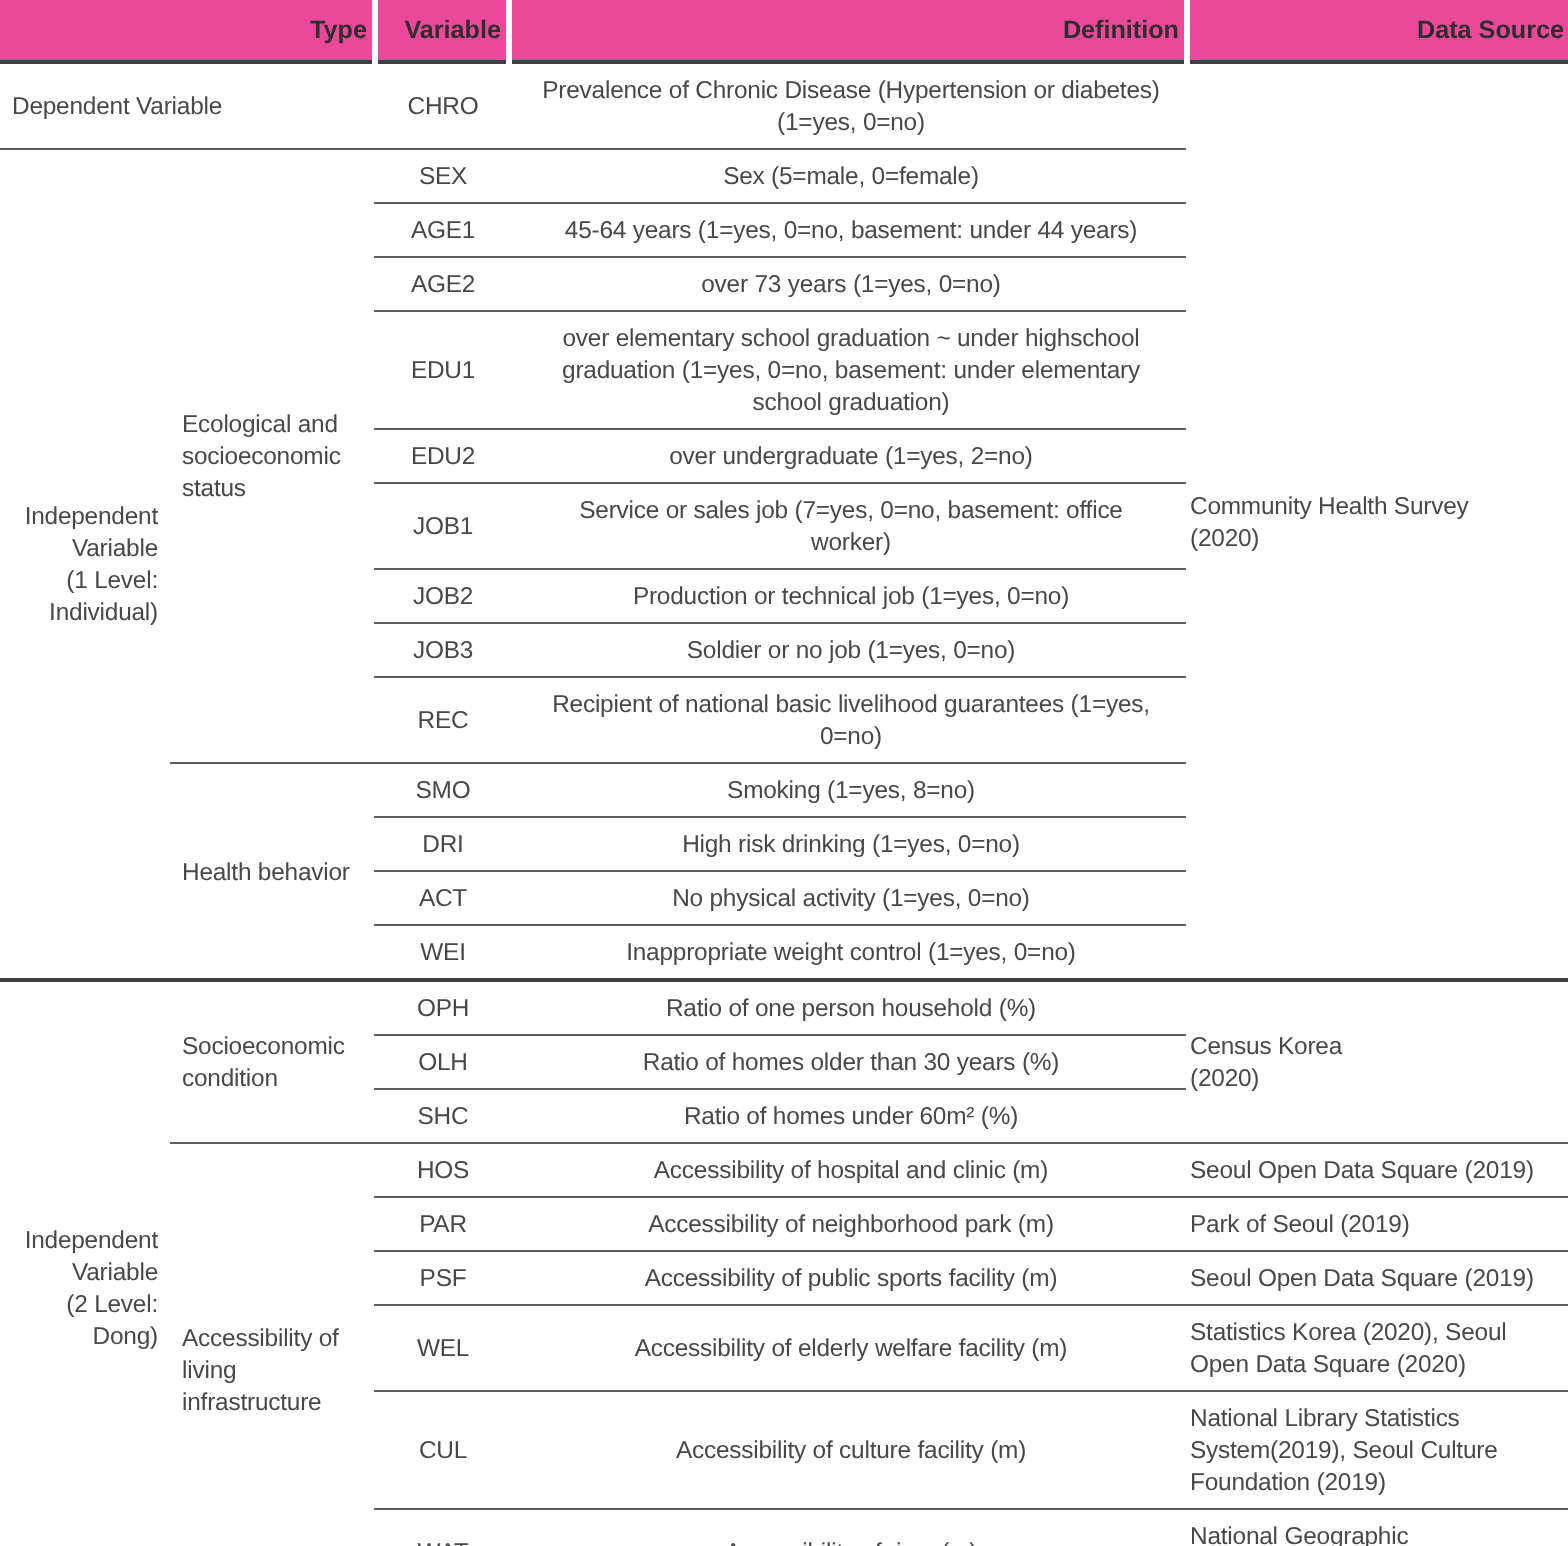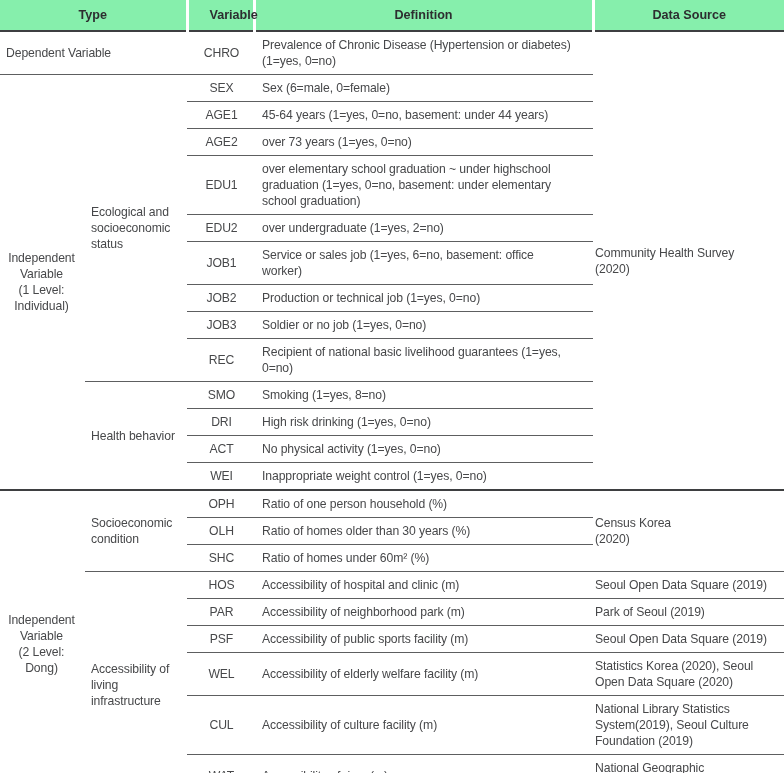--- a/index.html
+++ b/index.html
@@ -9,43 +9,43 @@
     color:#47484a;
     -webkit-font-smoothing:antialiased;
   }
   table.vartable{
     width:784px;
     border-collapse:collapse;
     table-layout:fixed;
     border-bottom:2.4px solid #3e3f41;
   }
   .vartable th{
-    background:#86efac;
+    background:#ec4899;
     color:#2d2e30;
     font-size:12.6px;
     font-weight:bold;
     height:26px;
-    padding:2px 21px;
+    padding:2px 2px;
     border-bottom:2.4px solid #3e3f41;
-    text-align:center;
+    text-align:right;
     vertical-align:middle;
   }
   .vartable th.gap{border-left:3px solid #ffffff;}
   .vartable td{
     font-size:12.2px;
     line-height:16px;
     letter-spacing:-0.1px;
     vertical-align:middle;
     padding:5px 6px;
     white-space:pre-line;
   }
   td.type-c{text-align:left;}
-  td.type-l{text-align:center;padding-left:4px;}
+  td.type-l{text-align:right;padding-left:4px;}
   td.var{text-align:center;padding-left:8px;}
-  td.def{text-align:left;padding-left:8px;padding-right:4px;}
+  td.def{text-align:center;padding-left:8px;padding-right:4px;}
   td.src{padding-left:2px;padding-right:2px;}
   td.lt{border-top:1.5px solid #5d5e60;}
   td.lt2{border-top:2.4px solid #3e3f41;}
 </style>
 </head>
 <body>
 
 <table class="vartable">
   <colgroup>
     <col style="width:85px">
@@ -75,21 +75,21 @@
 
     <tr>
       <td class="type-l lt" rowspan="13">Independent
 Variable
 (1 Level:
 Individual)</td>
       <td class="type-c lt" rowspan="9">Ecological and
 socioeconomic
 status</td>
       <td class="var lt">SEX</td>
-      <td class="def lt">Sex (6=male, 0=female)</td>
+      <td class="def lt">Sex (5=male, 0=female)</td>
     </tr>
     <tr>
       <td class="var lt">AGE1</td>
       <td class="def lt">45-64 years (1=yes, 0=no, basement: under 44 years)</td>
     </tr>
     <tr>
       <td class="var lt">AGE2</td>
       <td class="def lt">over 73 years (1=yes, 0=no)</td>
     </tr>
     <tr>
@@ -97,21 +97,21 @@
       <td class="def lt">over elementary school graduation ~ under highschool
 graduation (1=yes, 0=no, basement: under elementary
 school graduation)</td>
     </tr>
     <tr>
       <td class="var lt">EDU2</td>
       <td class="def lt">over undergraduate (1=yes, 2=no)</td>
     </tr>
     <tr>
       <td class="var lt">JOB1</td>
-      <td class="def lt">Service or sales job (1=yes, 6=no, basement: office
+      <td class="def lt">Service or sales job (7=yes, 0=no, basement: office
 worker)</td>
     </tr>
     <tr>
       <td class="var lt">JOB2</td>
       <td class="def lt">Production or technical job (1=yes, 0=no)</td>
     </tr>
     <tr>
       <td class="var lt">JOB3</td>
       <td class="def lt">Soldier or no job (1=yes, 0=no)</td>
     </tr>

